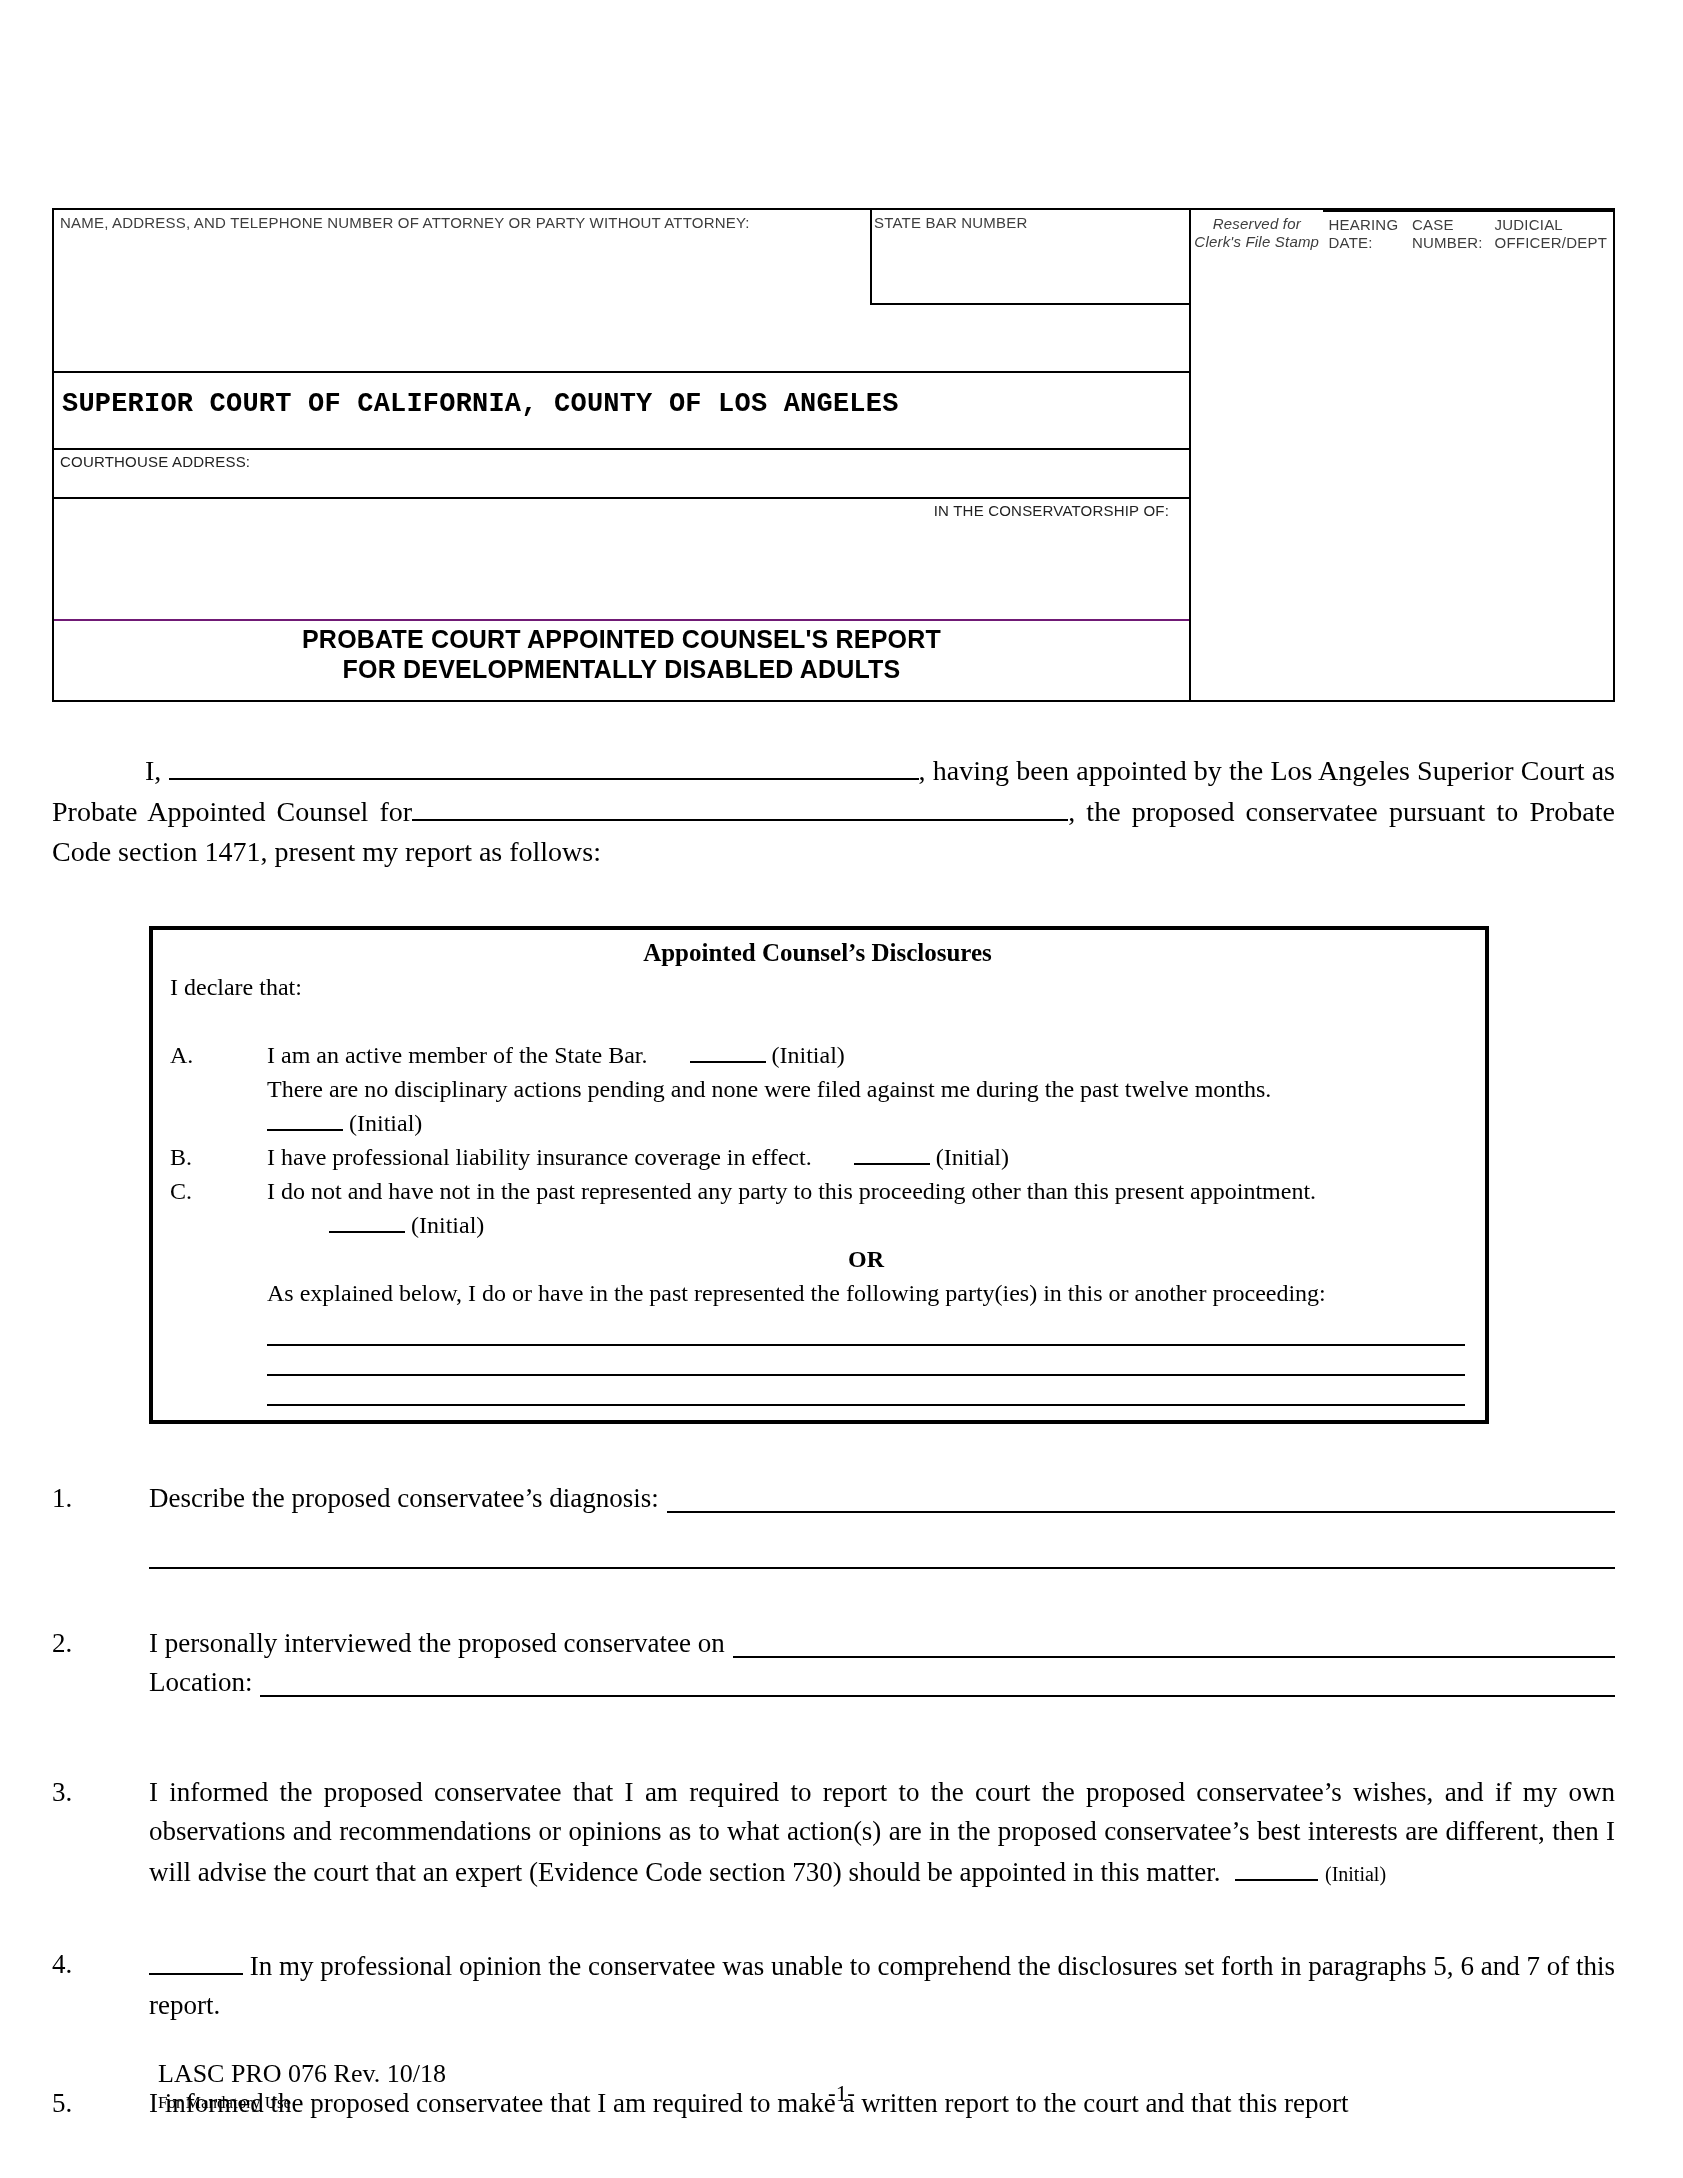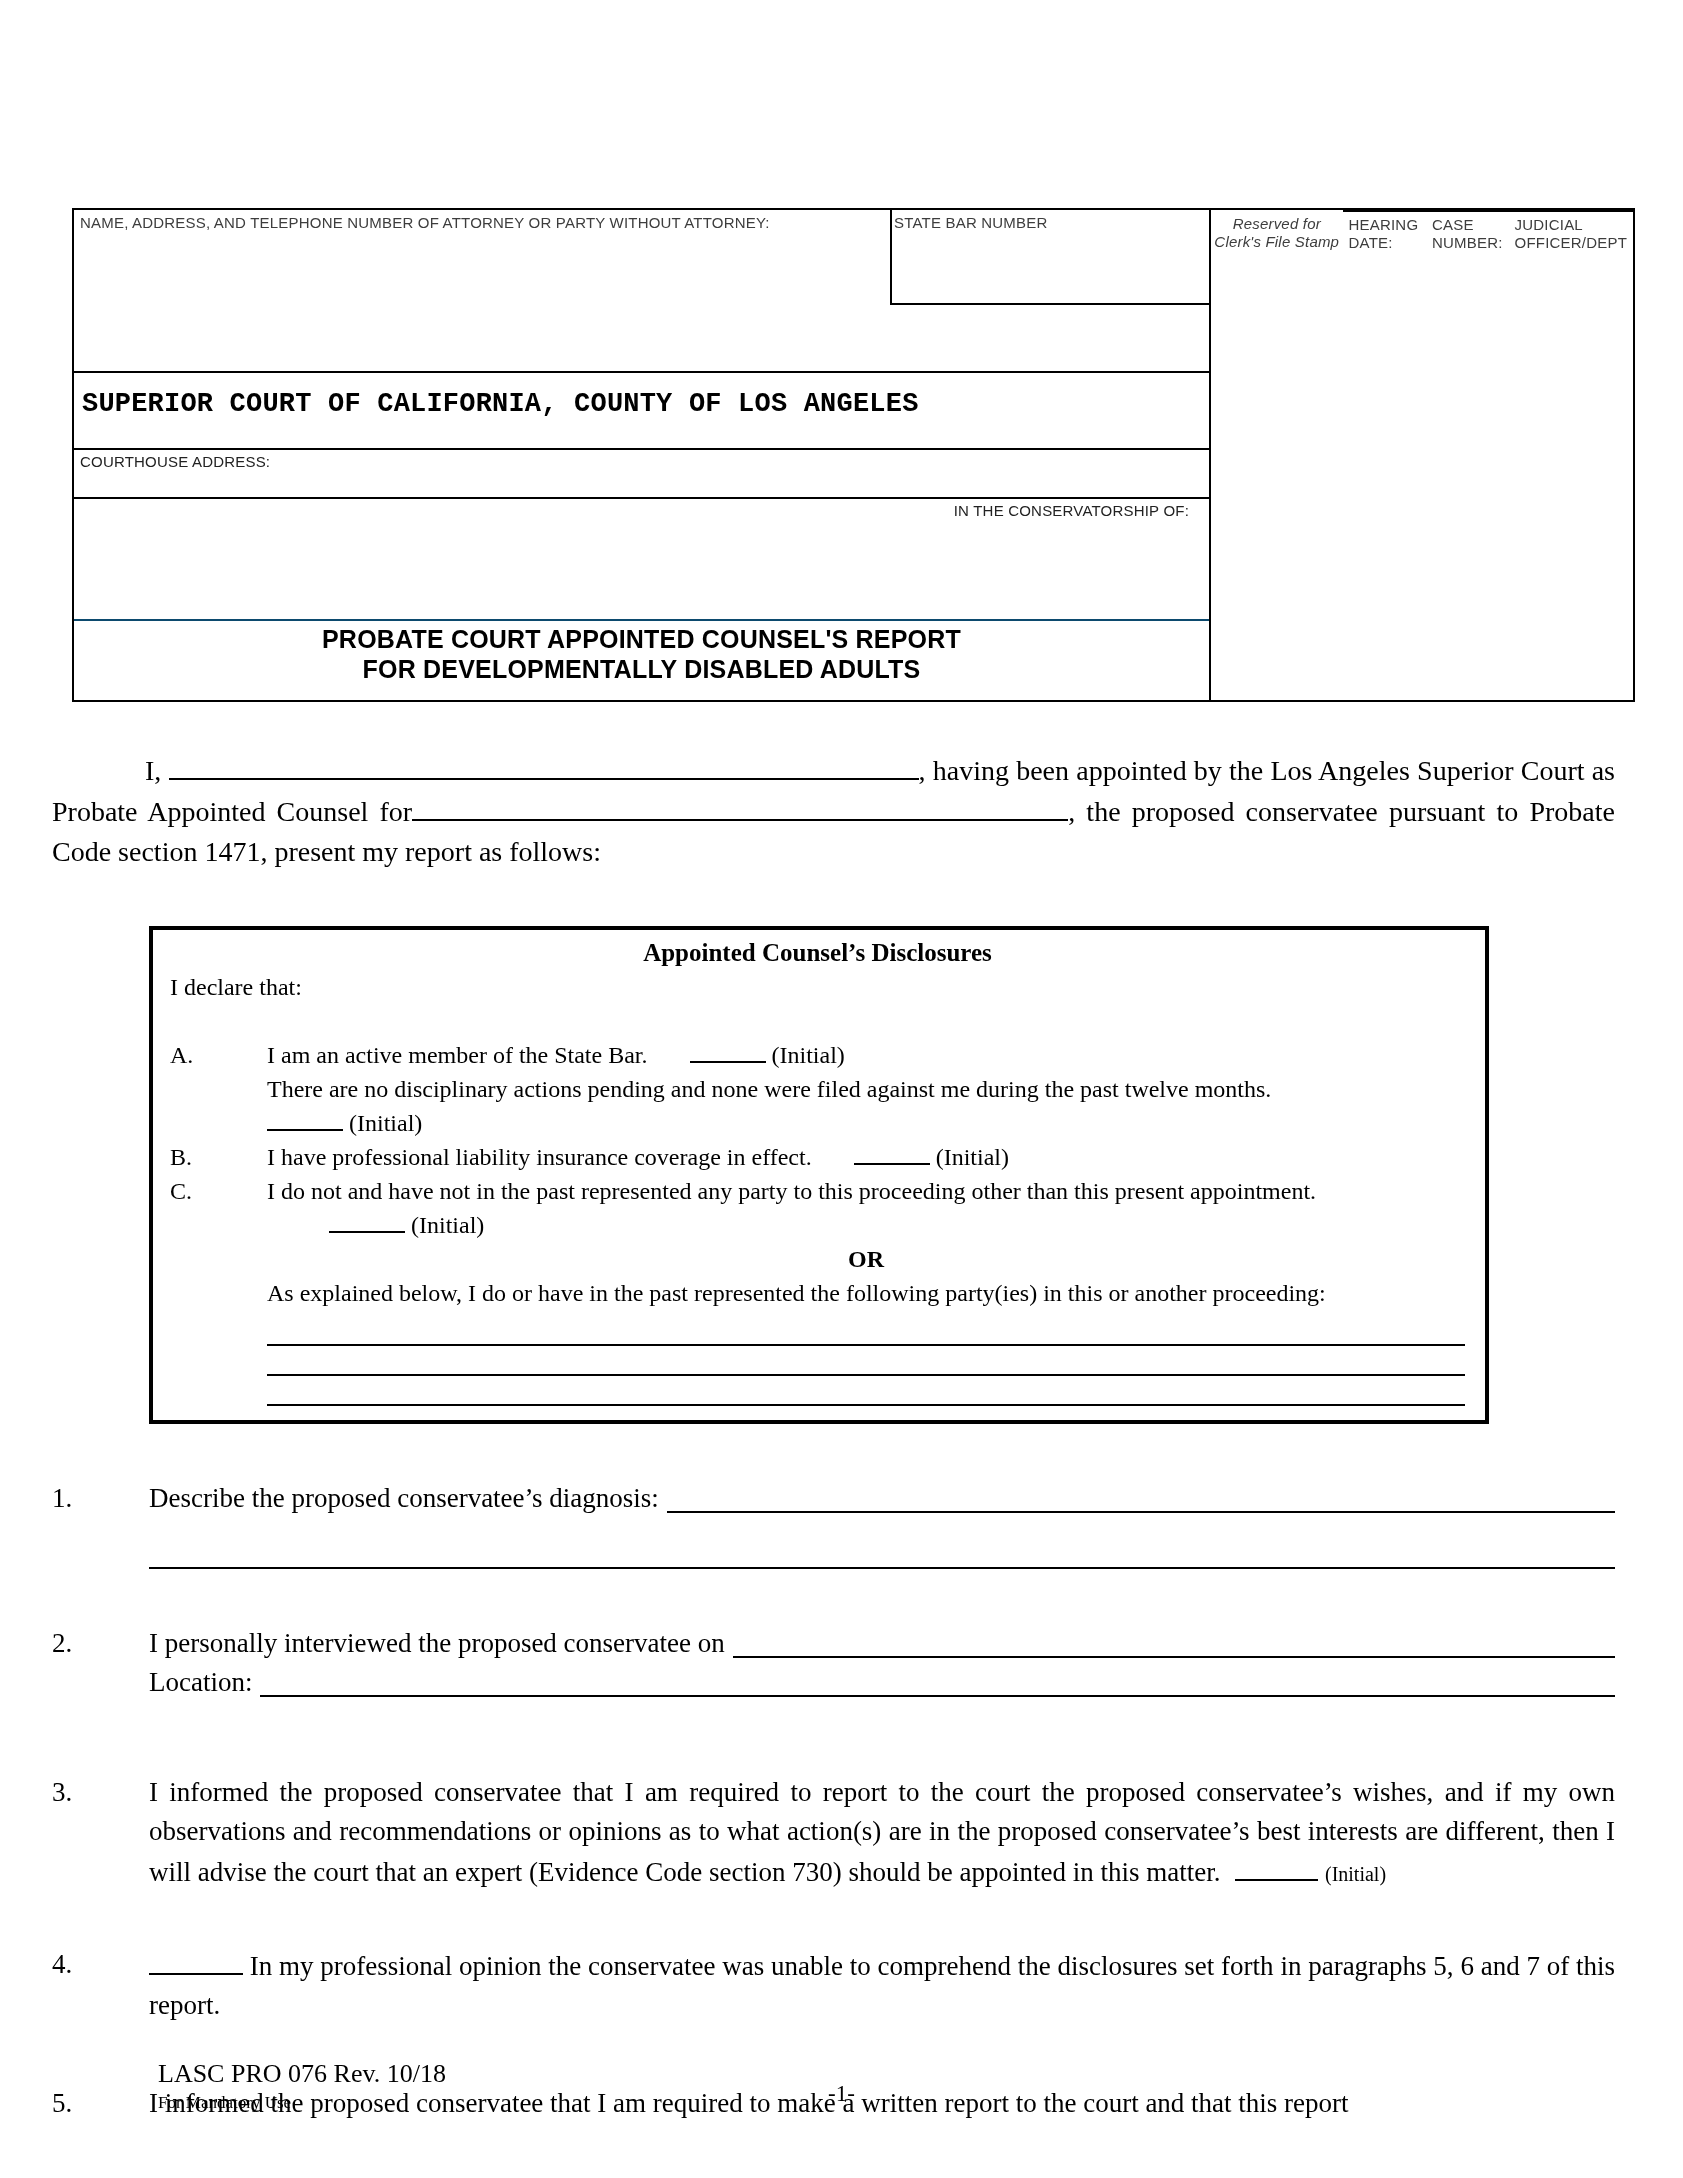--- a/index.html
+++ b/index.html
@@ -4,35 +4,35 @@
 <style>
   * { margin:0; padding:0; box-sizing:border-box; }
   html, body { background:#ffffff; }
   body {
     width:1683px; height:2178px; position:relative; overflow:hidden;
     font-family:"Liberation Serif", serif; color:#000;
   }
   .page { position:absolute; inset:0; padding:208px 68px 0 52px; }
 
   
-  .header-box { display:flex; width:100%; height:494px; border:2px solid #000;margin-left:20px; }
+  .header-box { display:flex; width:100%; height:494px; border:2px solid #000; }
   .hleft  { width:1135px; display:flex; flex-direction:column; }
   .hright { flex:1; border-left:2px solid #000; display:flex; flex-direction:row; }
 
   .row-attorney { position:relative; height:168px; }
   .small-label { font-family:"Liberation Sans", sans-serif; font-size:15px; color:#3d3d3d; letter-spacing:0.2px; }
   .attorney-label { position:absolute; top:4px; left:6px; right:337px; }
   .statebar-box { position:absolute; top:0; right:0; width:319px; height:95px;
     border-left:2px solid #000; border-bottom:2px solid #000; padding:4px 2px; }
   .row-court { border-top:2px solid #000; height:79px; padding:16px 8px 0 8px;
     font-family:Liberation Mono, monospace; font-weight:bold; font-size:27px; letter-spacing:0.2px; }
   .row-courthouse { border-top:2px solid #000; height:51px; padding:3px 6px; }
   .row-courthouse .small-label, .row-conserv .small-label { font-weight:normal; color:#222; }
   .row-conserv { border-top:2px solid #000; height:127px; padding:3px 20px;text-align:right; }
-  .row-title { border-top:2px solid #0c4a6e; height:84px; text-align:center; padding-top:3px;
+  .row-title { border-top:2px solid #701a75; height:84px; text-align:center; padding-top:3px;
     font-family:"Liberation Sans", sans-serif; font-weight:bold; font-size:25px; line-height:1.2; letter-spacing:0.2px; }
 
   .stamp-cell { height:299px; text-align:center; padding-top:5px; }
   .stamp-cell .small-label { font-style:italic; }
   .hearing-cell { height:73px; border-top:2px solid #000; padding:4px 6px; }
   .case-cell { height:44px; border-top:2px solid #000; padding:4px 6px; }
   .judicial-cell { flex:1; border-top:2px solid #000; padding:4px 6px; }
 
   
   .intro { margin-top:48px; font-size:28px; line-height:40px; text-align:justify; text-indent:93px; }

